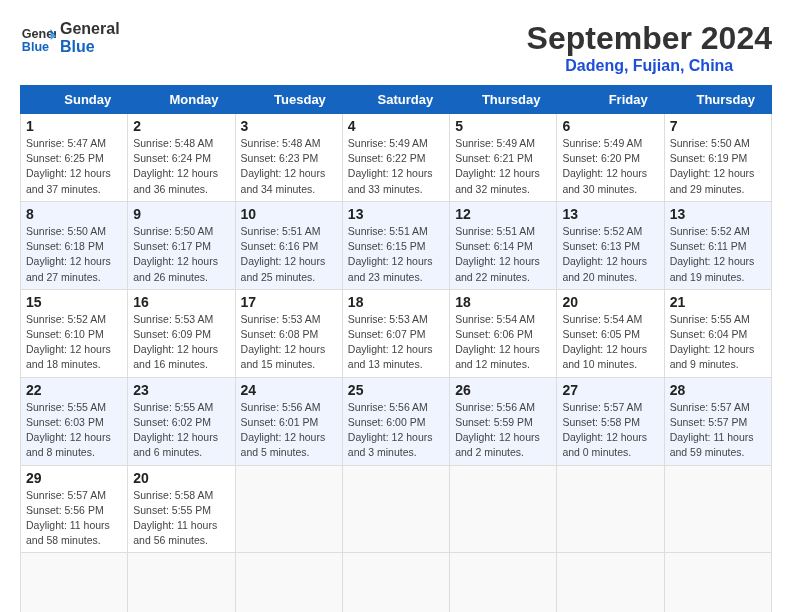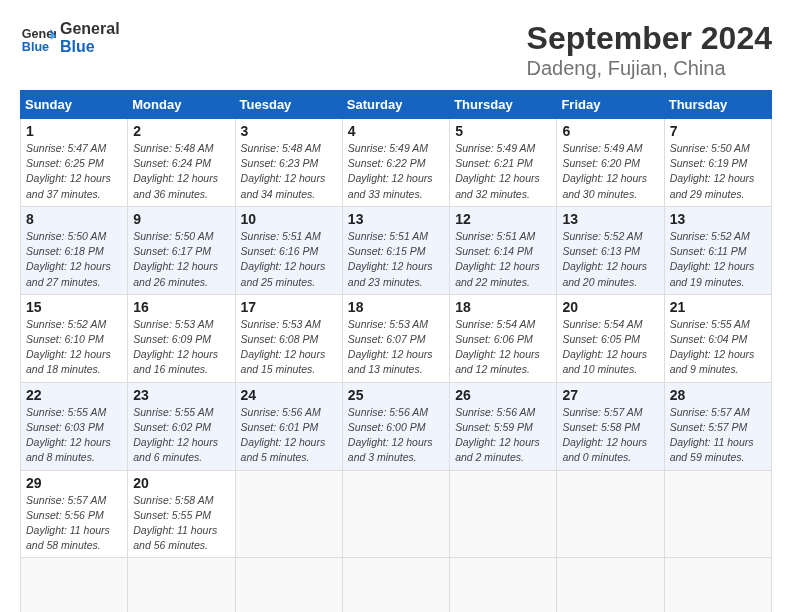--- a/index.html
+++ b/index.html
@@ -19,43 +19,44 @@
     .logo {
       display: flex;
       align-items: center;
     }
     .logo-icon {
       width: 36px;
       height: 36px;
       margin-right: 4px;
     }
     .title-area {
-      text-align: left;
+      text-align: center;
     }
     .month-title {
       font-size: 32px;
       font-weight: bold;
       color: #333;
     }
     .location-title {
-      font-size: 20px;
-      color: #737373;
+      font-size: 16px;
+      color: #1d4ed8;
+      font-weight: bold;
     }
     table {
       width: 100%;
       border-collapse: collapse;
       font-size: 11px;
     }
     thead tr {
       background-color: #1565c0;
       color: #fff;
     }
     thead th {
-      padding: 6px 4px;
-      text-align: left;
+      padding: 6px 16px;
+      text-align: right;
       font-size: 13px;
       font-weight: bold;
       border: 1px solid #1565c0;
     }
     tbody tr {
       border: 1px solid #ccc;
     }
     tbody tr:nth-child(odd) {
       background-color: #fff;
     }
@@ -73,21 +74,20 @@
       font-size: 14px;
       font-weight: bold;
       color: #222;
       display: block;
       margin-bottom: 2px;
     }
     .day-info {
       color: #444;
       font-size: 10.5px;
       line-height: 1.45;
-      font-style: italic;
     }
     .empty-cell {
       background: #f9f9f9;
     }
   </style>
 </head>
 <body>
 
 <div class="header-area">
   <div class="logo">

